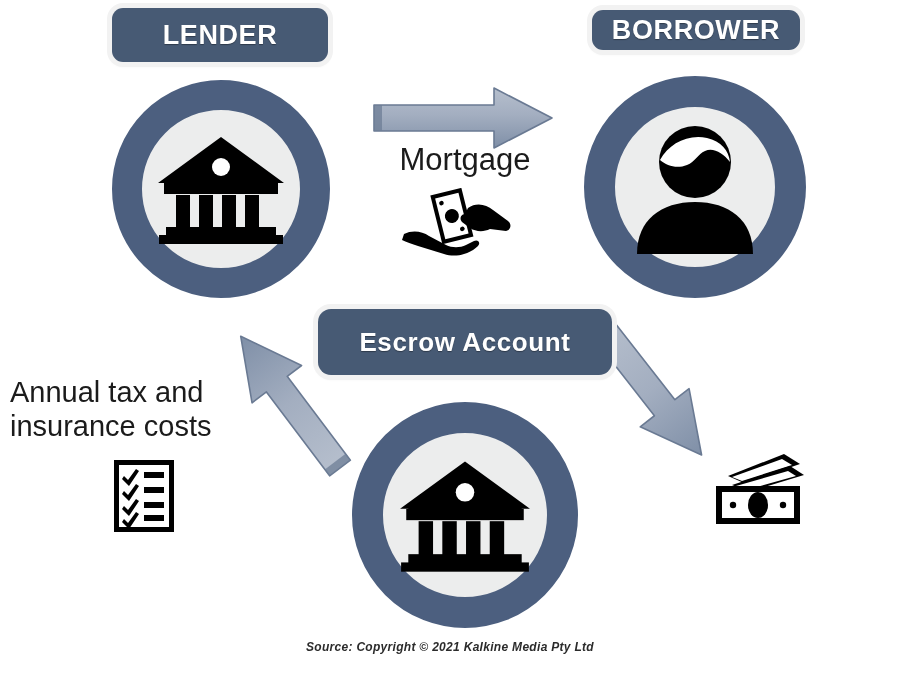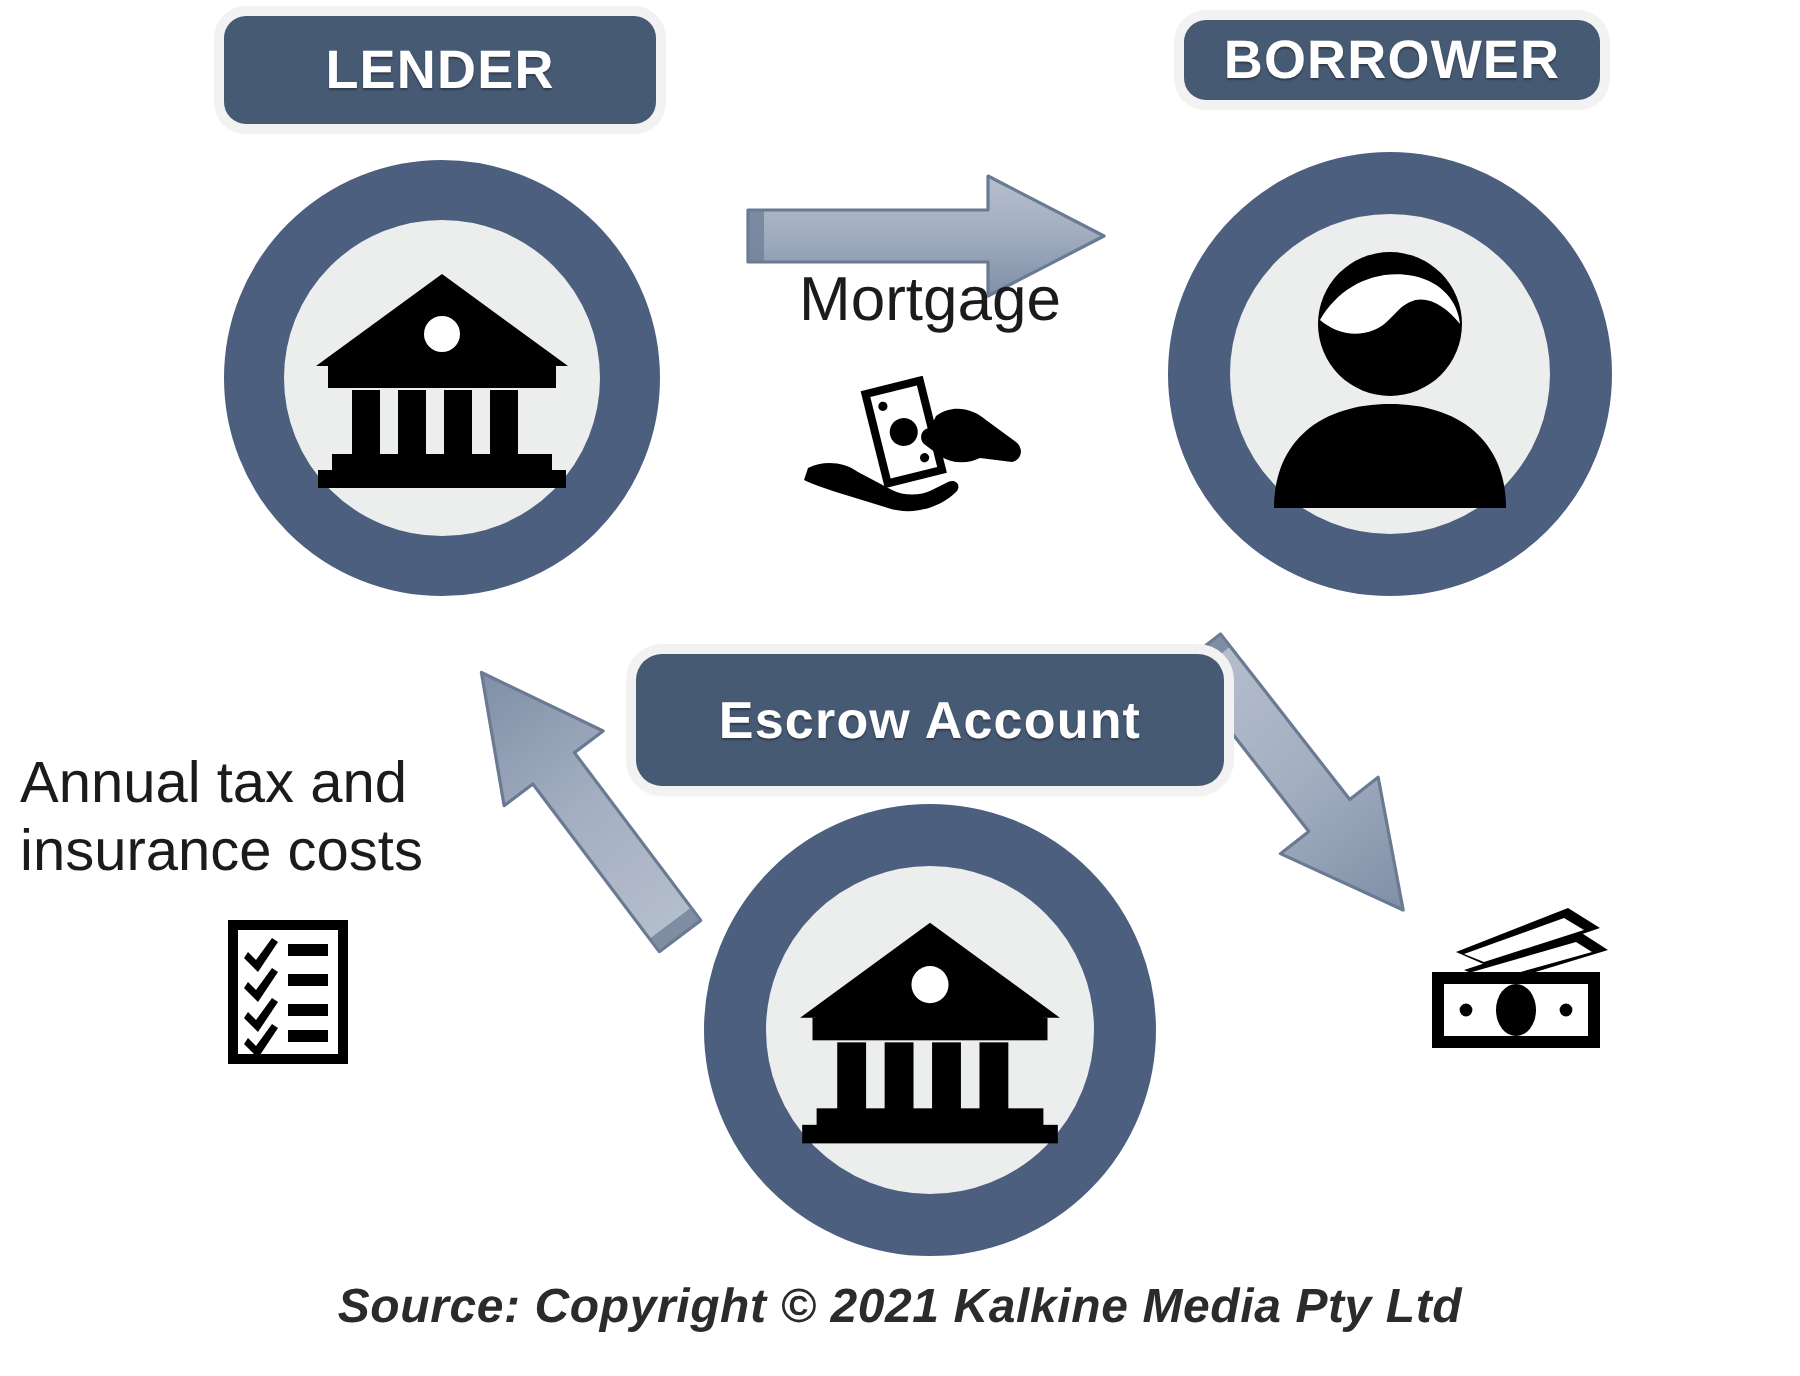--- a/index.html
+++ b/index.html
@@ -38,21 +38,21 @@
     left: 112px; top: 8px;
     width: 216px; height: 54px;
     font-size: 27px;
   }
   #badge-borrower {
     left: 592px; top: 10px;
     width: 208px; height: 40px;
     font-size: 27px;
   }
   #badge-escrow {
-    left: 318px; top: 327px;
+    left: 318px; top: 309px;
     width: 294px; height: 66px;
     font-size: 26px;
     border-radius: 13px;
   }
 
   
   .node-circle {
     position: absolute;
     border-radius: 50%;
     background: #eceded;
@@ -89,21 +89,21 @@
   }
 
   
   .flow-label {
     position: absolute;
     color: #1b1b1b;
     z-index: 7;
     line-height: 1.18;
   }
   #label-mortgage {
-    left: 370px; top: 132px;
+    left: 370px; top: 142px;
     width: 190px;
     text-align: center;
     font-size: 31px;
   }
   #label-annual {
     left: 10px; top: 375px;
     width: 260px;
     text-align: left;
     font-size: 29px;
   }
@@ -123,21 +123,21 @@
   #icon-banknotes { left: 714px; top: 452px; }
 
   
   #source-note {
     position: absolute;
     left: 0; top: 640px;
     width: 900px;
     text-align: center;
     font-style: italic;
     font-weight: bold;
-    font-size: 24px;
+    font-size: 12px;
     color: #2b2b2b;
     letter-spacing: 0.3px;
     z-index: 7;
   }
 </style>
 </head>
 <body>
 
 <div id="stage">
 

